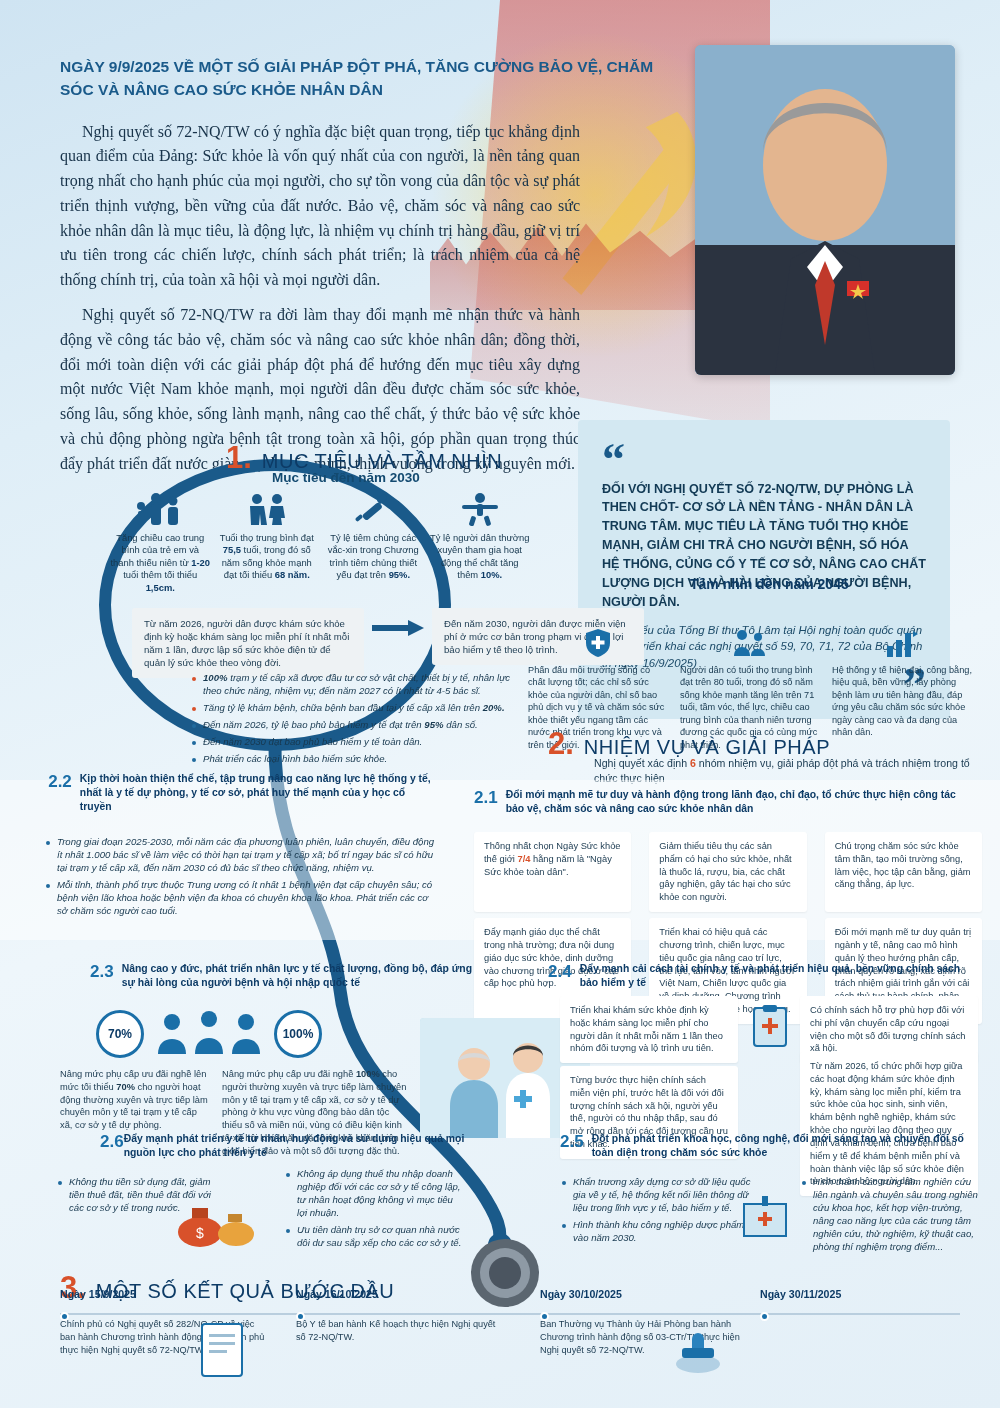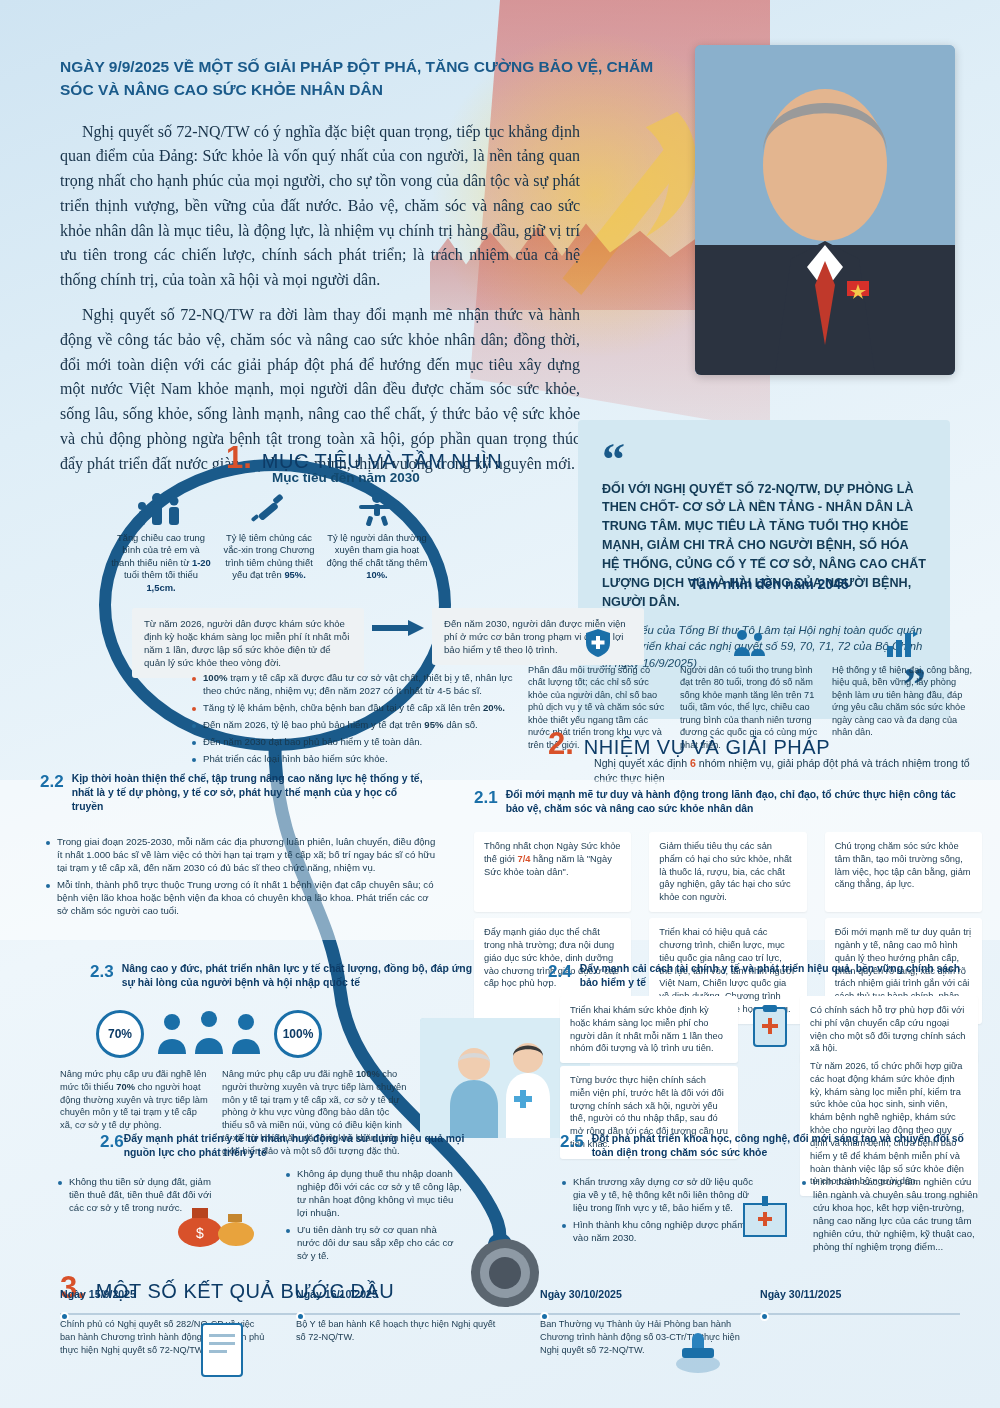--- a/index.html
+++ b/index.html
@@ -99,21 +99,21 @@
   .stat .txt b { color: #0d3b66; }
 
   .box-grey {
     position: absolute; background: #eef2f4; border-radius: 3px; padding: 9px 12px;
     font-size: 9.6px; line-height: 1.36; color: #1b3a50;
   }
   .arrow-right {
     position: absolute; left: 372px; top: 620px; width: 52px; height: 16px;
   }
 
-  ul.bullets { margin: 0; padding: 0; list-style: none; }
+  ul.bullets { margin: 0; padding: 0; list-style: none; font-style: italic; }
   ul.bullets li {
     position: relative; padding-left: 13px; margin-bottom: 4px;
     font-size: 9.6px; line-height: 1.35; color: #17384f;
   }
   ul.bullets li:before {
     content: ""; position: absolute; left: 2px; top: 5px; width: 4px; height: 4px;
     border-radius: 50%; background: #1f6a9e;
   }
   ul.bullets li.red:before { background: #d8512a; }
 
@@ -239,20 +239,33 @@
               <rect x="19" y="12" width="10" height="21" rx="3"></rect>
           <circle cx="41" cy="9" r="4.5"></circle>
               <rect x="36" y="15" width="10" height="18" rx="3"></rect>
         </g>
           </svg>
       </div>
       <div class="txt">Tăng chiều cao trung bình của trẻ em và thanh thiếu niên từ <b>1-20</b> tuổi thêm tối thiểu <b>1,5cm.</b></div>
     </div>
     <div class="stat">
       <div class="ico">
+        <svg width="48" height="34" viewBox="0 0 48 34">
+            <g fill="#1a5a8a">
+          <circle cx="14" cy="7" r="5"></circle>
+              <path d="M7 14h14l3 19h-6l-1-11-1 11H8z"></path>
+          <circle cx="34" cy="7" r="5"></circle>
+              <path d="M28 14h12l2 12h-4l1 7h-10l1-7h-4z"></path>
+        </g>
+          </svg>
+      </div>
+      <div class="txt">Tuổi thọ trung bình đạt <b>75,5</b> tuổi, trong đó số năm sống khỏe mạnh đạt tối thiểu <b>68 năm.</b></div>
+    </div>
+    <div class="stat">
+      <div class="ico">
         <svg width="44" height="34" viewBox="0 0 44 34">
             <g fill="#1a5a8a">
           <rect x="10" y="16" width="22" height="7" rx="3" transform="rotate(-40 21 19)"></rect>
           <rect x="26" y="4" width="10" height="6" rx="2" transform="rotate(-40 31 7)"></rect>
           <rect x="4" y="24" width="8" height="4" rx="2" transform="rotate(-40 8 26)"></rect>
         </g>
           </svg>
       </div>
       <div class="txt">Tỷ lệ tiêm chủng các vắc-xin trong Chương trình tiêm chủng thiết yếu đạt trên <b>95%.</b></div>
     </div>
@@ -344,21 +357,21 @@
       <div class="card" style="width:164px">Chú trọng chăm sóc sức khỏe tâm thần, tạo môi trường sống, làm việc, học tập cân bằng, giảm căng thẳng, áp lực.</div>
     </div>
     <div class="card-wrap">
       <div class="card" style="width:164px">Đẩy mạnh giáo dục thể chất trong nhà trường; đưa nội dung giáo dục sức khỏe, dinh dưỡng vào chương trình giáo dục ở các cấp học phù hợp.</div>
       <div class="card" style="width:164px">Triển khai có hiệu quả các chương trình, chiến lược, mục tiêu quốc gia nâng cao trí lực, thể lực, tầm vóc, tầm nhìn người Việt Nam, Chiến lược quốc gia về dinh dưỡng, Chương trình chăm sóc sức khỏe học đường.</div>
       <div class="card" style="width:164px">Đổi mới mạnh mẽ tư duy quản trị ngành y tế, nâng cao mô hình quản lý theo hướng phân cấp, phân quyền rõ ràng; xác định rõ trách nhiệm giải trình gắn với cải cách thủ tục hành chính, phân cấp, phân quyền triệt để.</div>
     </div>
   </div>
 
   <div class="band" style="top:756px;height:14px;background:transparent;"></div>
-  <div style="position:absolute;left:40px;top:772px;width:400px;display:flex;gap:8px;">
+  <div style="position:absolute;left:40px;top:772px;width:400px;display:flex;gap:8px;justify-content:center;">
     <span class="sub-num">2.2</span>
     <span class="sub-title" style="width:352px">Kịp thời hoàn thiện thể chế, tập trung nâng cao năng lực hệ thống y tế, nhất là y tế dự phòng, y tế cơ sở, phát huy thế mạnh của y học cổ truyền</span>
   </div>
   <ul class="bullets" style="position:absolute;left:44px;top:836px;width:394px;">
     <li>Trong giai đoạn 2025-2030, mỗi năm các địa phương luân phiên, luân chuyển, điều động ít nhất 1.000 bác sĩ về làm việc có thời hạn tại trạm y tế cấp xã; bố trí ngay bác sĩ có hữu tại trạm y tế cấp xã, đến năm 2030 có đủ bác sĩ theo chức năng, nhiệm vụ.</li>
     <li>Mỗi tỉnh, thành phố trực thuộc Trung ương có ít nhất 1 bệnh viện đạt cấp chuyên sâu; có bệnh viện lão khoa hoặc bệnh viện đa khoa có chuyên khoa lão khoa. Phát triển các cơ sở chăm sóc người cao tuổi.</li>
   </ul>
 
   <div style="position:absolute;left:90px;top:962px;width:400px;display:flex;gap:8px;">
     <span class="sub-num">2.3</span>

